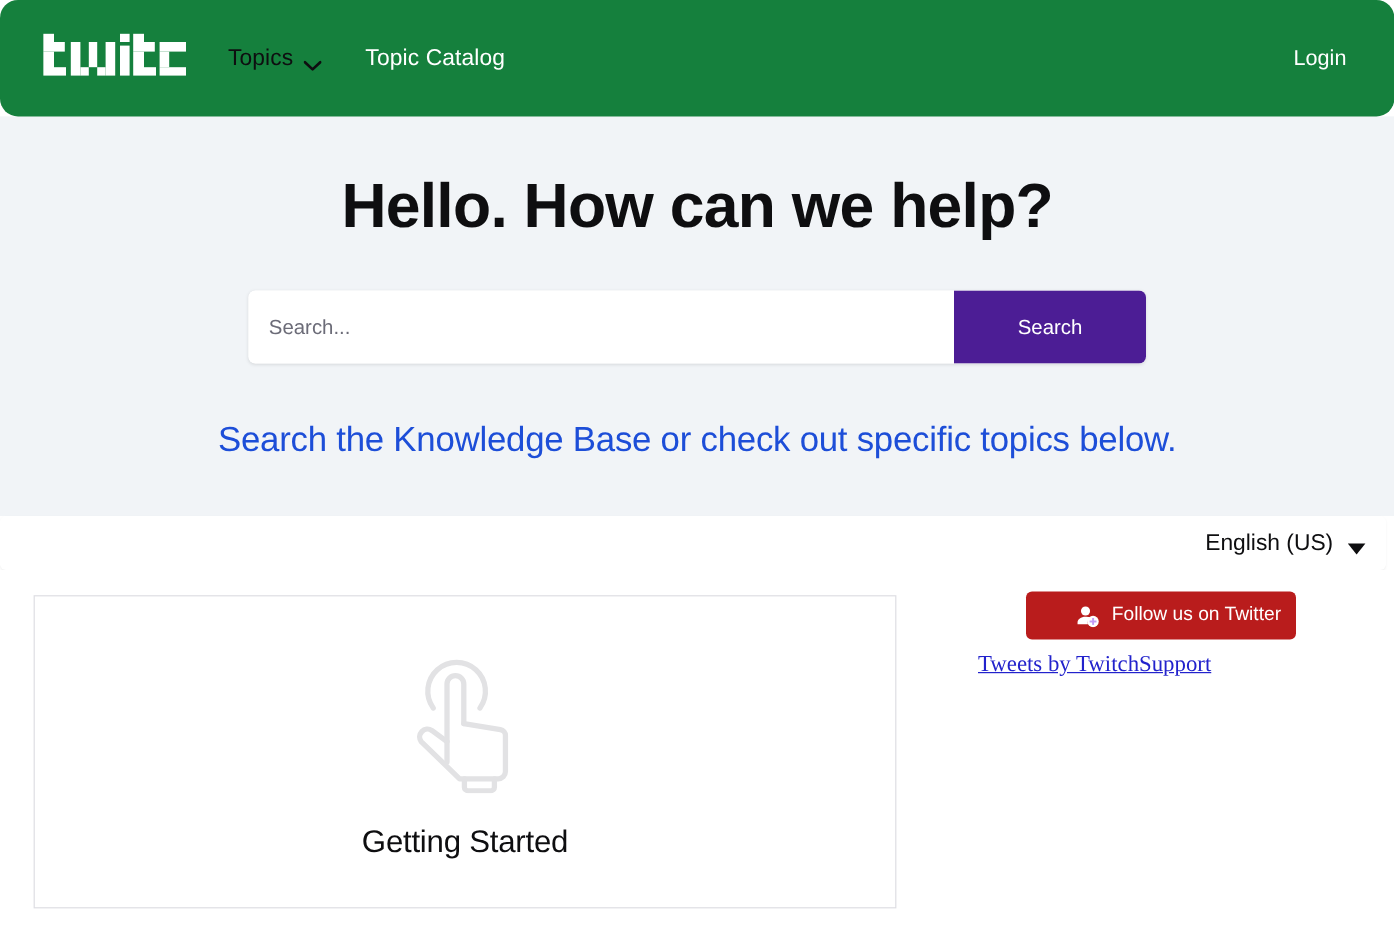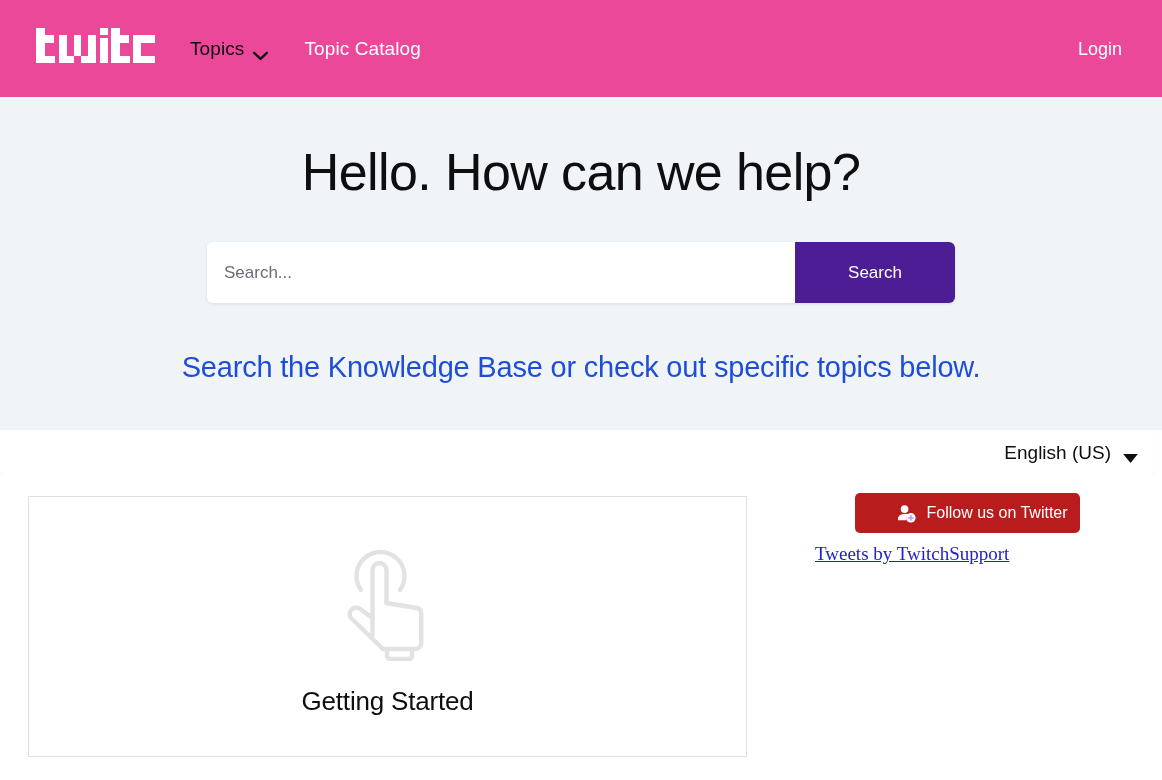--- a/index.html
+++ b/index.html
@@ -12,26 +12,27 @@
     height: 780px;
     overflow: hidden;
     background: #ffffff;
     font-family: "Liberation Sans", sans-serif;
     -webkit-font-smoothing: antialiased;
   }
 
   
   .header {
     height: 97px;
-    background: #ec4899;
+    background: #15803d;
     display: flex;
     align-items: center;
     padding: 0 0 0 36px;
     box-sizing: border-box;
     position: relative;
+    border-radius: 15px;
   }
   .logo {
     width: 120px;
     height: 42px;
     display: block;
     margin-right: 34px;
     flex: 0 0 auto;
   }
   .nav {
     display: flex;
@@ -71,21 +72,21 @@
   .hero {
     background: #f1f4f7;
     height: 323px;
     box-sizing: border-box;
     padding-top: 47px;
     text-align: center;
   }
   .hero-title {
     margin: 0;
     font-size: 52px;
-    font-weight: 400;
+    font-weight: 700;
     color: #0e0e10;
     letter-spacing: -0.6px;
     line-height: 1.1;
   }
   .search-wrap {
     margin: 41px auto 0 auto;
     width: 748px;
     height: 61px;
     display: flex;
     border-radius: 6px;

